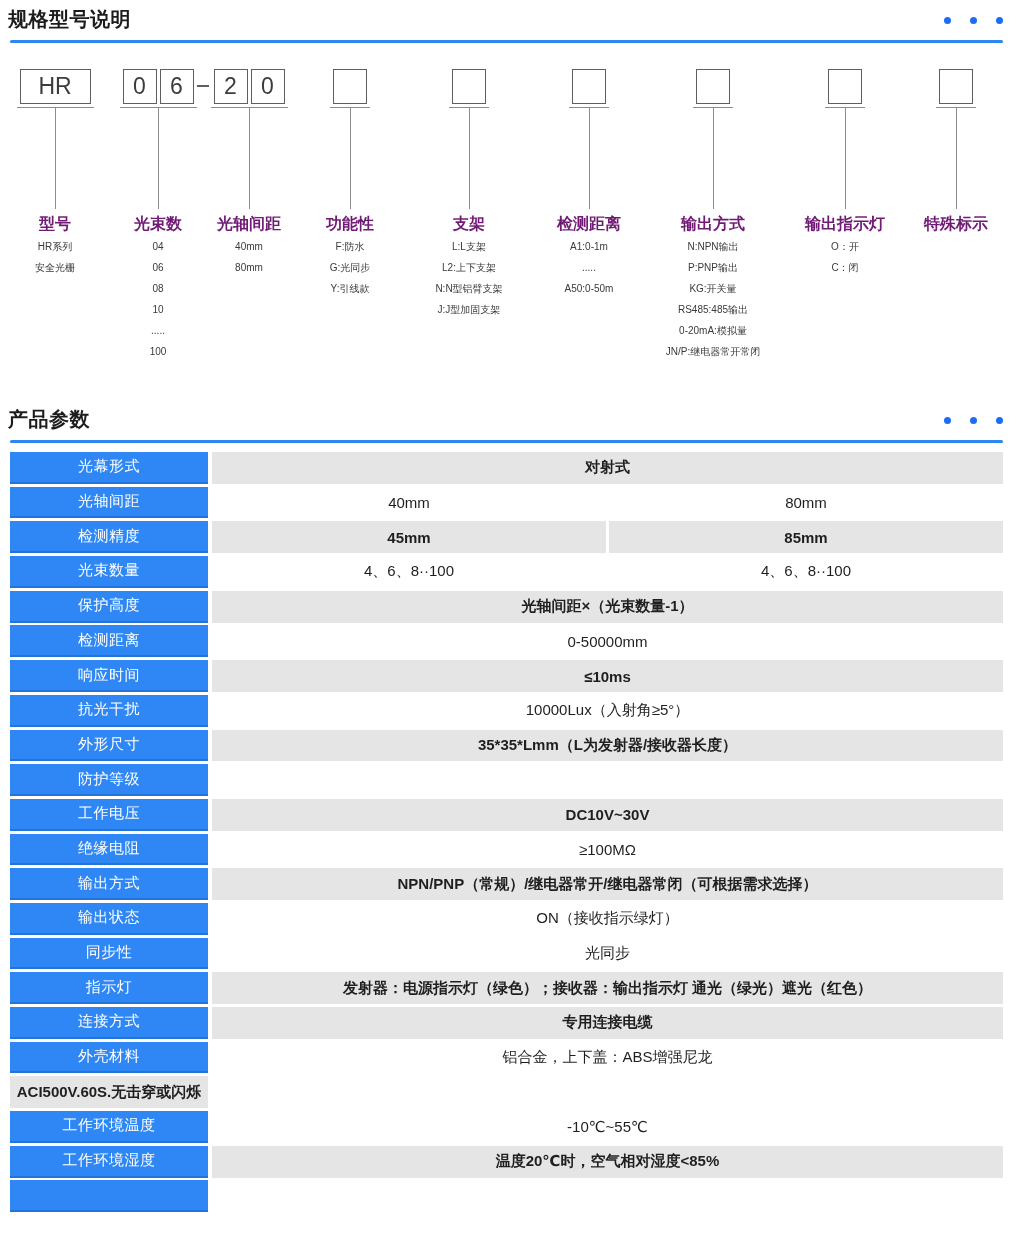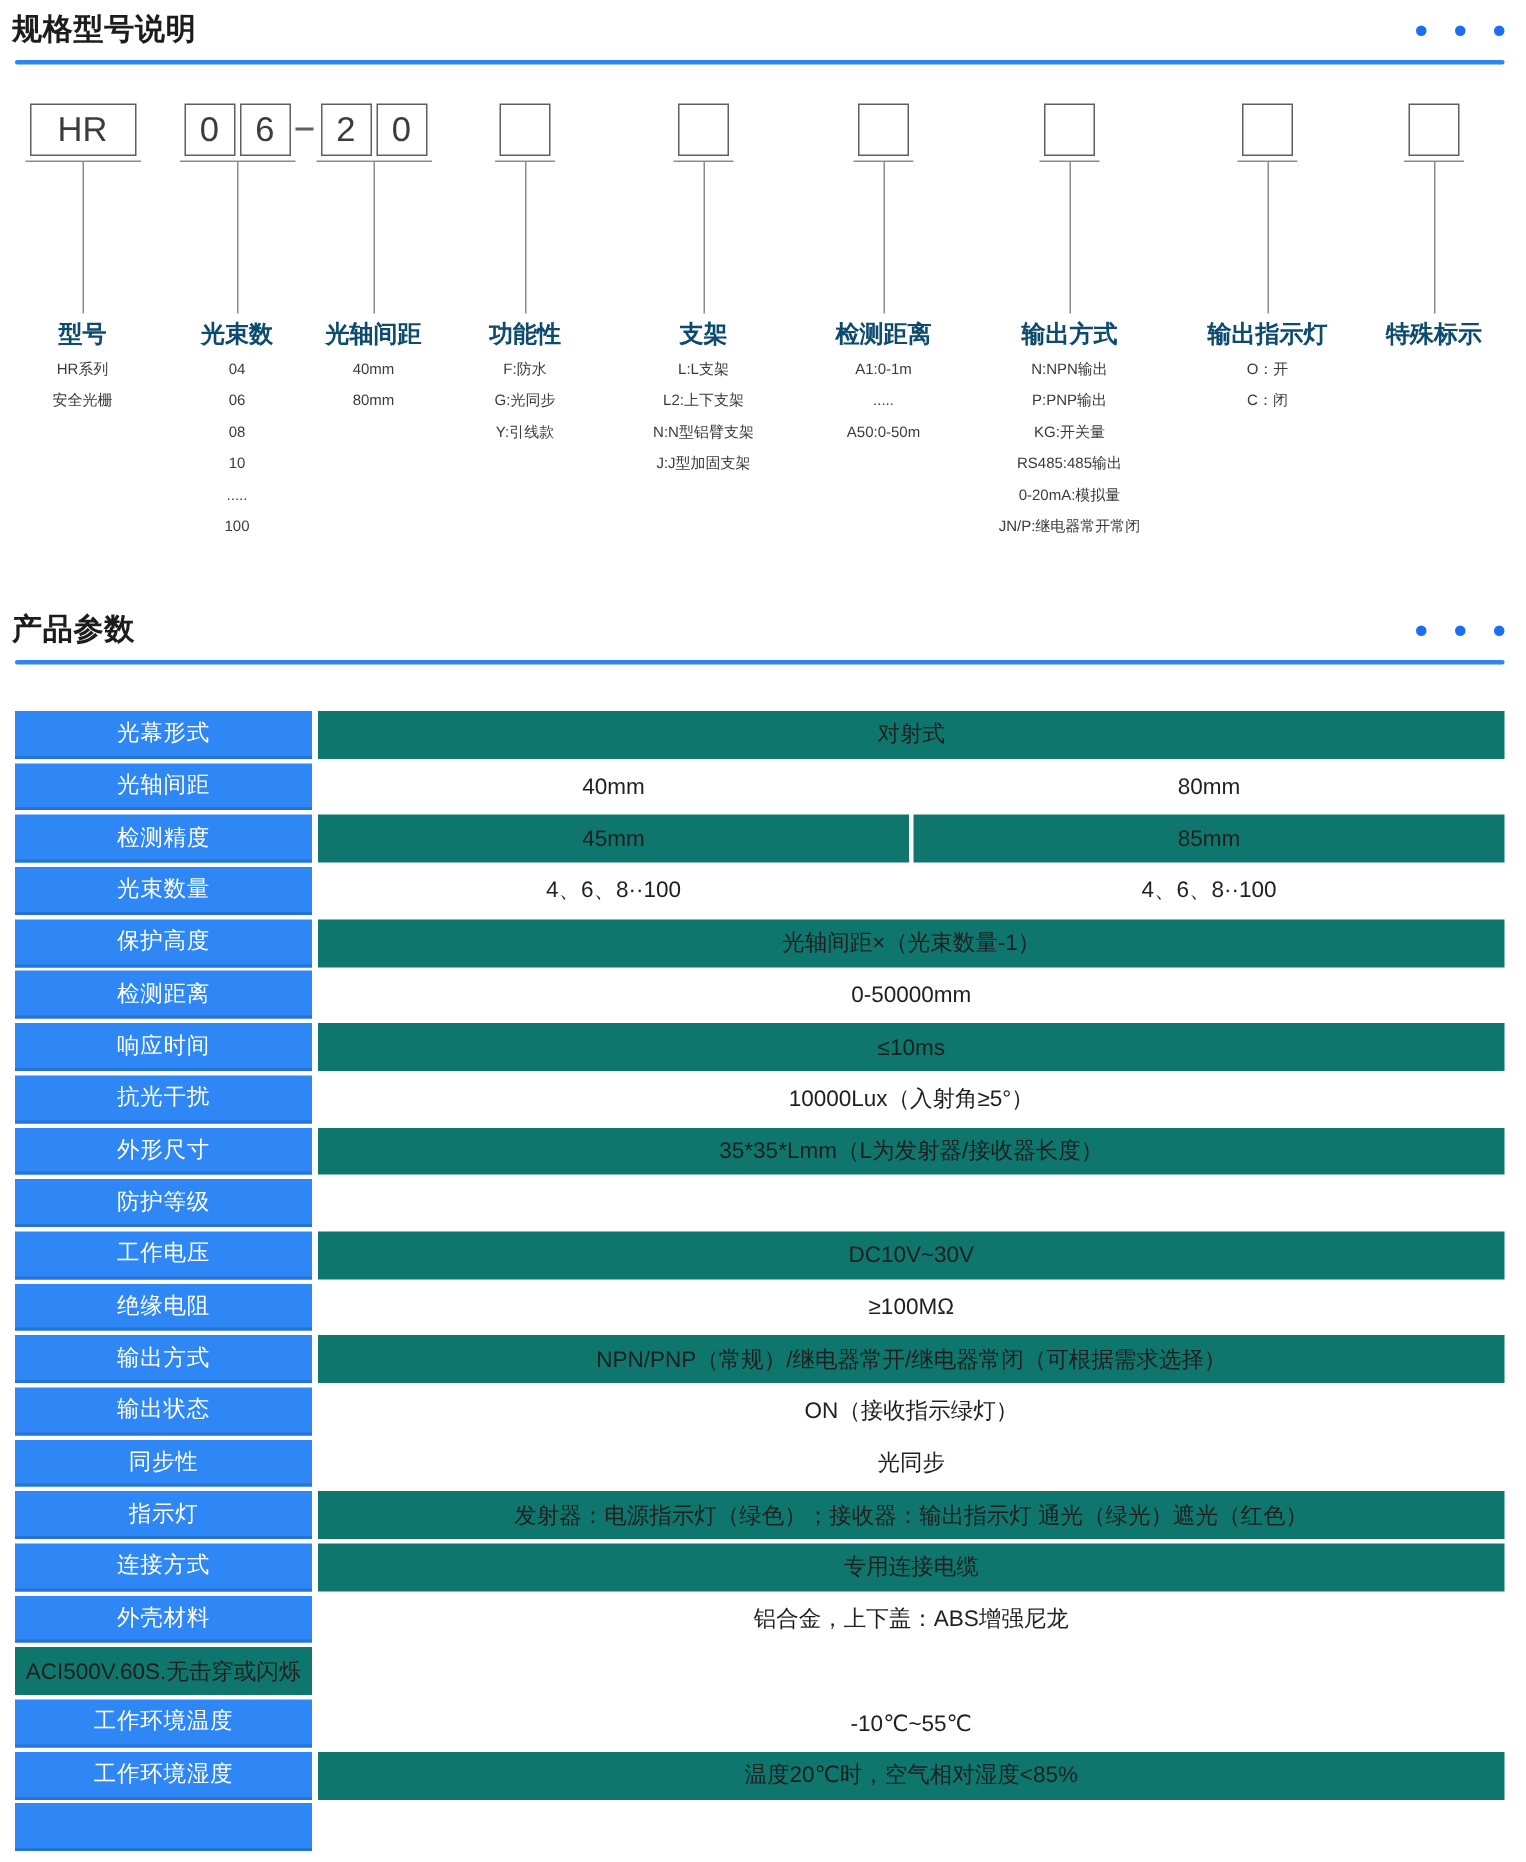--- a/index.html
+++ b/index.html
@@ -24,38 +24,38 @@
   }
   .boxes{display:flex;}
   .box{
     width:34px;height:35px;border:1.5px solid #5f5f5f;background:#fff;
     display:flex;align-items:center;justify-content:center;
     font-size:23px;color:#3c3c3c;margin:0 1.5px;box-sizing:border-box;
   }
   .box.wide{width:71px;}
   .underbar{height:1px;background:#8c8c8c;margin-top:3px;}
   .vline{width:1px;height:101px;background:#8c8c8c;}
-  .glabel{margin-top:5px;font-size:16px;font-weight:700;color:#0c4a6e;white-space:nowrap;line-height:20px;}
+  .glabel{margin-top:5px;font-size:16px;font-weight:700;color:#701a75;white-space:nowrap;line-height:20px;}
   .gvals{margin-top:2px;display:flex;flex-direction:column;align-items:center;}
   .gvals .gval{font-size:10px;line-height:21px;color:#3a3a3a;white-space:nowrap;text-align:left;}
   .dash{position:absolute;left:197px;top:16px;width:12px;height:2px;background:#5f5f5f;}
   
-  .ptable{position:absolute;top:474px;left:10px;width:993px;}
+  .ptable{position:absolute;top:452px;left:10px;width:993px;}
   .prow{display:grid;grid-template-columns:198px 1fr;column-gap:4px;height:31.8px;margin-bottom:2.9px;}
   .plabel{
     background:#2e87f5;border-bottom:2px solid #2473da;color:#ffffff;
     display:flex;align-items:center;justify-content:center;
     font-size:15px;letter-spacing:.5px;white-space:nowrap;
   }
   .pvals{display:flex;gap:3px;}
   .pcell{
     flex:1;display:flex;align-items:center;justify-content:center;
     font-size:15px;color:#1f1f1f;white-space:nowrap;
   }
-  .pcell.gray{background:#0f766e;}
+  .pcell.gray{background:#e5e5e5;font-weight:bold;}
 </style>
 </head>
 <body>
 
 <h2 class="sec-title" style="top:6px">规格型号说明</h2>
 <div class="dots" style="top:17px">
     <i></i>
     <i></i>
     <i></i>
   </div>

